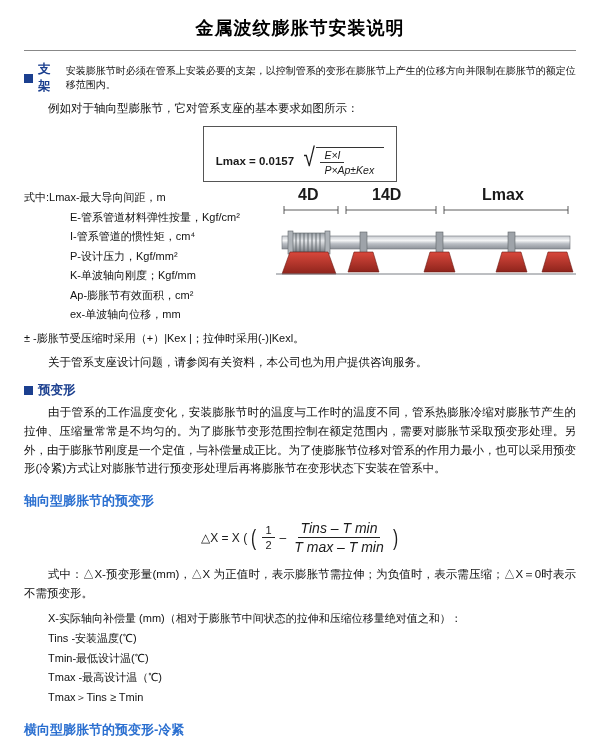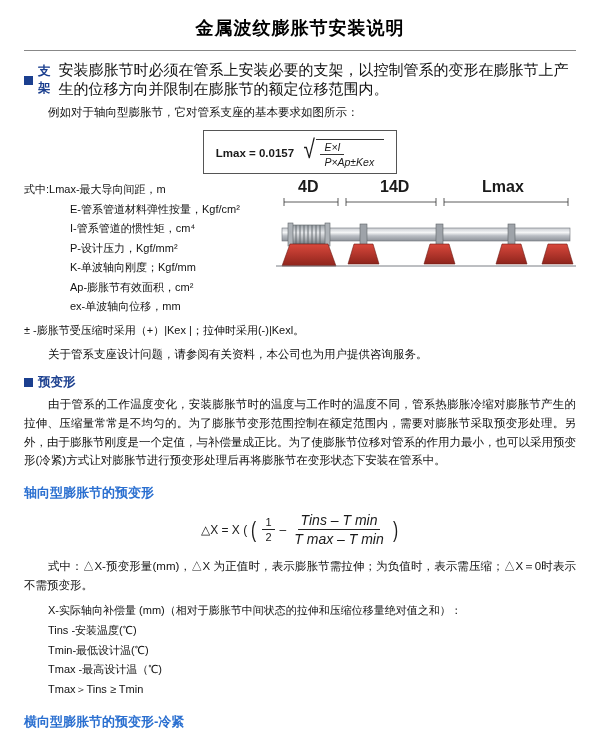--- a/index.html
+++ b/index.html
@@ -80,21 +80,21 @@
   .pad-l-2 { padding-left: 46px; }
 
   
   .formula1 {
     margin: 8px 0 6px 0;
     display: flex;
     justify-content: center;
   }
   .fbox {
     border: 1px solid #555;
-    padding: 8px 12px 5px 12px;
+    padding: 20px 12px 5px 12px;
     display: flex;
     align-items: center;
     gap: 8px;
     font-size: 11.5px;
   }
   .fbox .lhs { font-weight: bold; font-size: 11.5px; }
   .radical {
     display: inline-flex;
     align-items: stretch;
     font-style: italic;
@@ -178,21 +178,21 @@
 <body>
 
 <div class="page">
 
   <div class="doc-title">金属波纹膨胀节安装说明</div>
   <hr class="rule">
 
   <div class="sect-head">
     <span class="blue-sq"></span>
     <span>支架</span>
-    <span style="font-weight:normal;color:#111;font-size:15px;white-space:normal;display:inline;">安装膨胀节时必须在管系上安装必要的支架，以控制管系的变形在膨胀节上产生的位移方向并限制在膨胀节的额定位移范围内。</span>
+    <span style="font-weight:normal;color:#111;font-size:10px;white-space:normal;display:inline;">安装膨胀节时必须在管系上安装必要的支架，以控制管系的变形在膨胀节上产生的位移方向并限制在膨胀节的额定位移范围内。</span>
   </div>
 
   <p class="indent">例如对于轴向型膨胀节，它对管系支座的基本要求如图所示：</p>
 
   <div class="formula1">
     <div class="fbox">
       <span class="lhs">Lmax = 0.0157</span>
       <span class="radical">
         <span class="sign">√</span>
         <span class="body">
@@ -210,21 +210,21 @@
       <div class="pad-l-2">I-管系管道的惯性矩，cm⁴</div>
       <div class="pad-l-2">P-设计压力，Kgf/mm²</div>
       <div class="pad-l-2">K-单波轴向刚度；Kgf/mm</div>
       <div class="pad-l-2">Ap-膨胀节有效面积，cm²</div>
       <div class="pad-l-2">ex-单波轴向位移，mm</div>
     </div>
 
     <div style="position:absolute;right:0;top:-2px;width:300px;height:118px;">
       <div class="dim-labels">
         <span style="left:22px;">4D</span>
-        <span style="left:104px;">14D</span>
+        <span style="left:96px;">14D</span>
         <span style="left:206px;">Lmax</span>
       </div>
       <svg width="300" height="100" viewBox="0 0 300 100" style="position:absolute;top:16px;left:0;">
         <defs>
           <linearGradient id="pipeGrad" x1="0" y1="0" x2="0" y2="1">
             <stop offset="0%" stop-color="#c9ccd1"></stop>
             <stop offset="35%" stop-color="#f4f5f6"></stop>
             <stop offset="60%" stop-color="#b9bdc3"></stop>
             <stop offset="100%" stop-color="#8d9299"></stop>
           </linearGradient>

